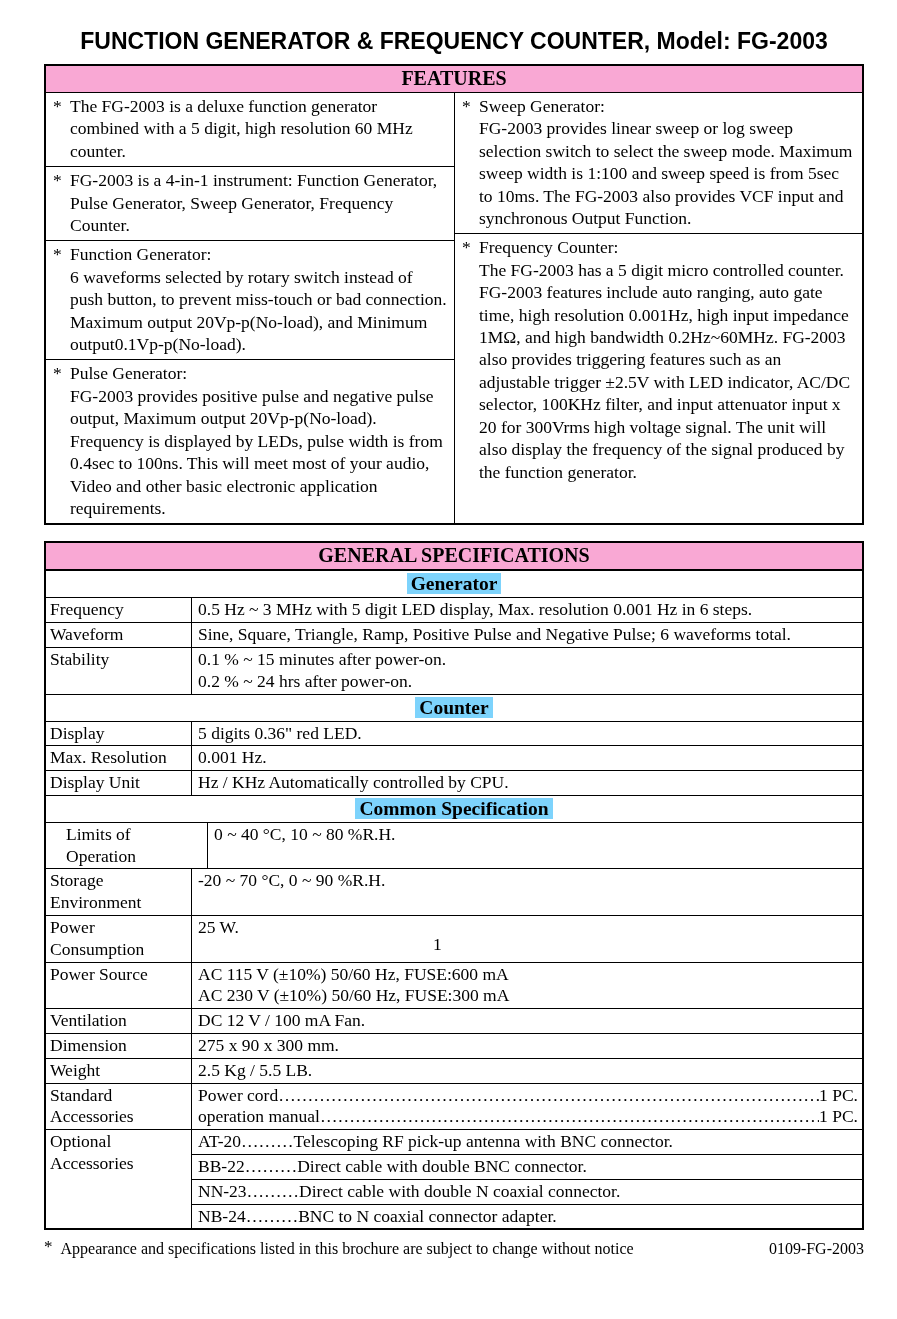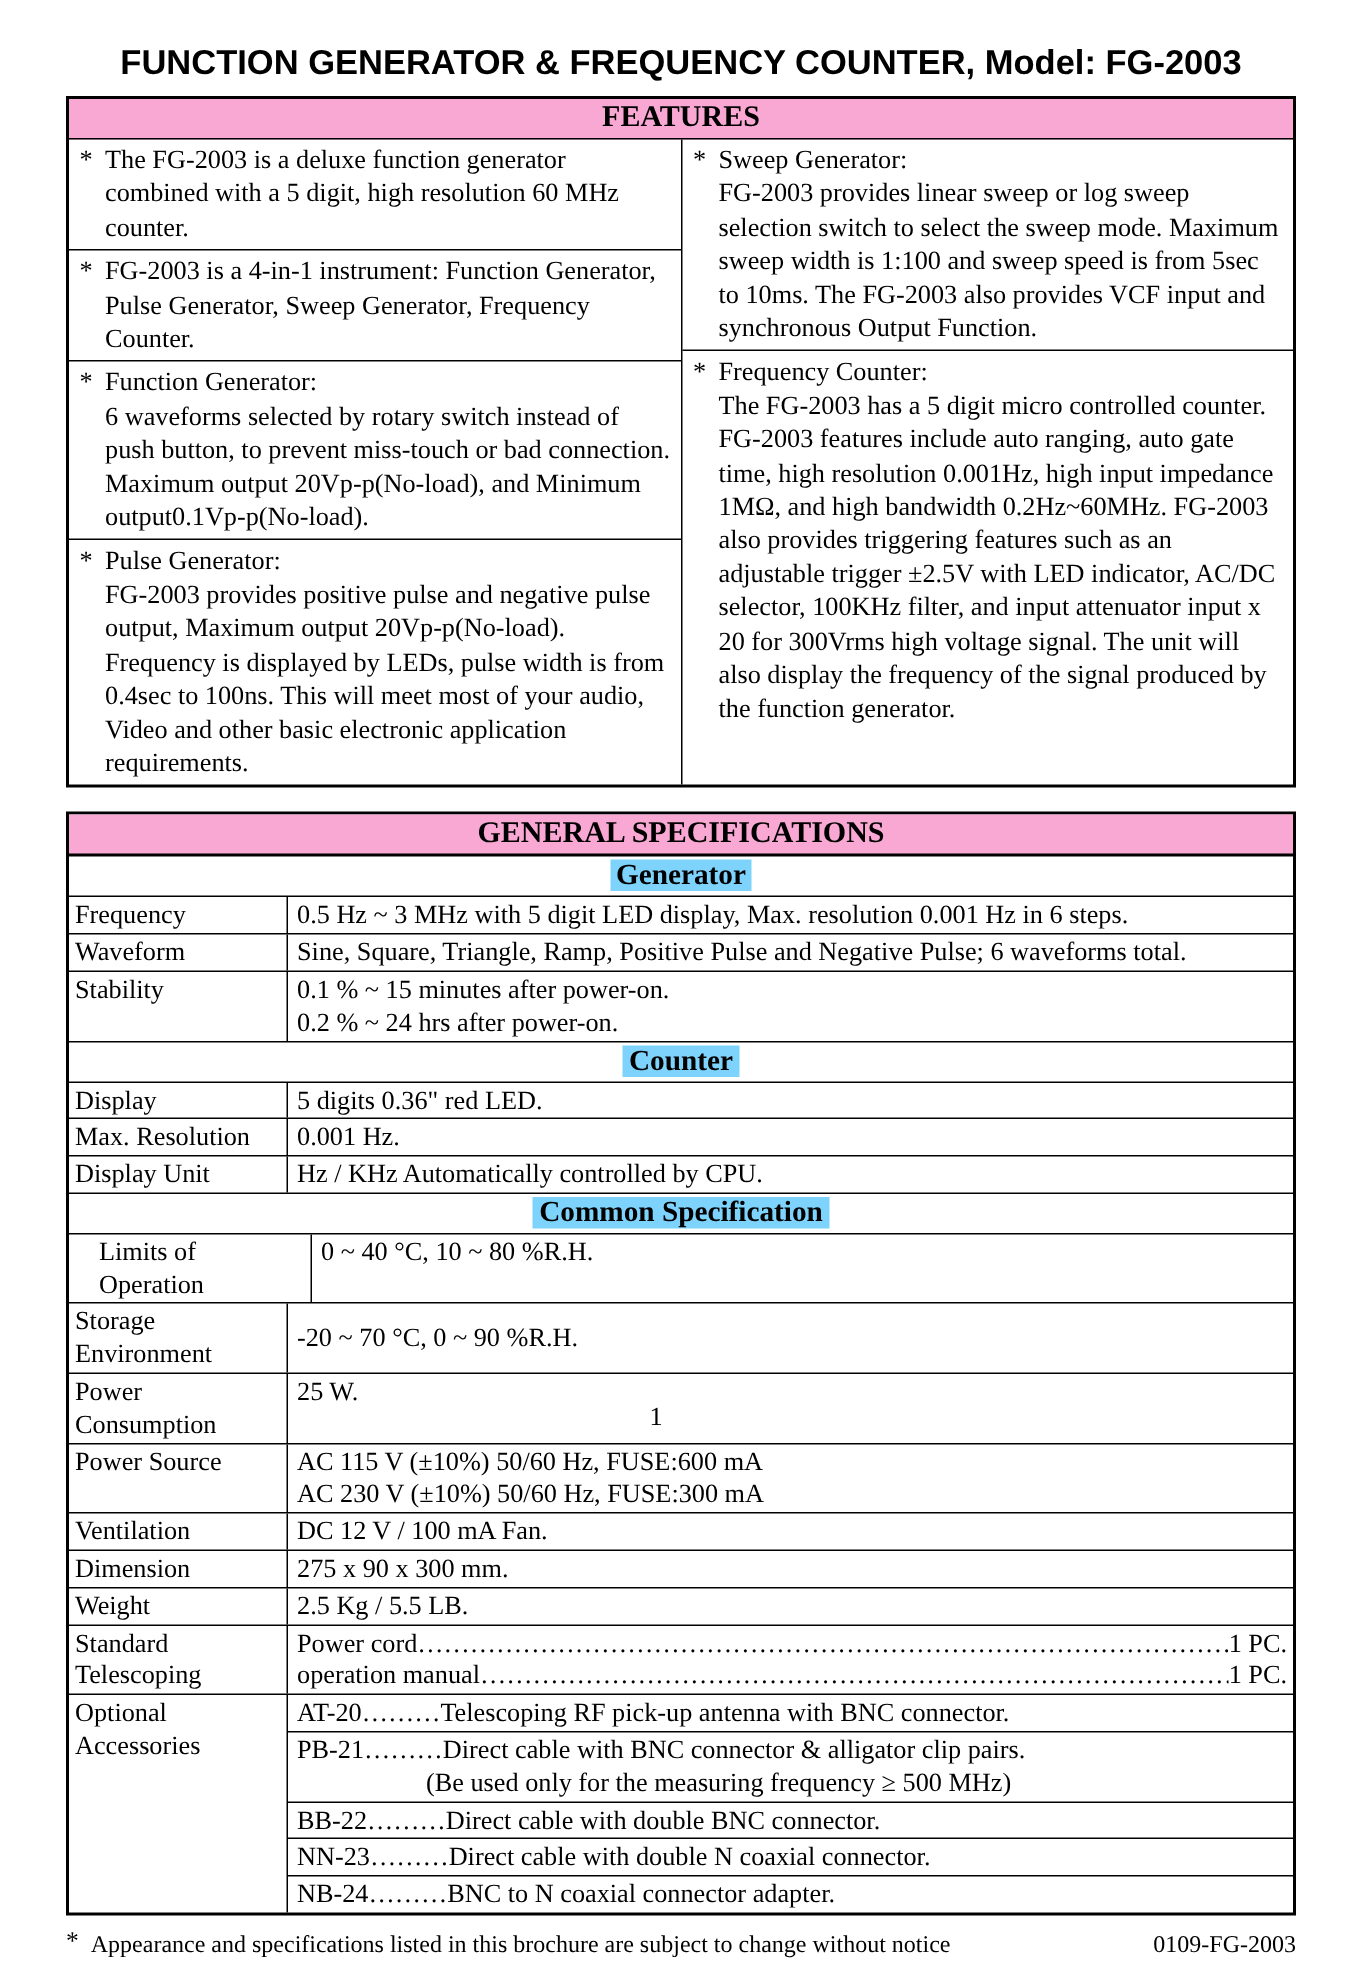--- a/index.html
+++ b/index.html
@@ -151,21 +151,21 @@
         <div class="spec-value">Hz / KHz Automatically controlled by CPU.</div>
       </div>
 
       <div class="section-row">
         <span class="hl">Common Specification</span>
       </div>
       <div class="spec-row" style="min-height:45px;padding-left:16px;">
         <div class="spec-label">Limits of Operation</div>
         <div class="spec-value">0 ~ 40 °C, 10 ~ 80 %R.H.</div>
       </div>
-      <div class="spec-row" style="min-height:45px;align-items:center;">
+      <div class="spec-row" style="min-height:45px;">
         <div class="spec-label">Storage Environment</div>
         <div class="spec-value">-20 ~ 70 °C, 0 ~ 90 %R.H.</div>
       </div>
       <div class="spec-row" style="min-height:45px;">
         <div class="spec-label">Power Consumption</div>
         <div class="spec-value">25 W.</div>
       </div>
       <div class="spec-row" style="min-height:45px;">
         <div class="spec-label">Power Source</div>
         <div class="spec-value">
@@ -180,43 +180,39 @@
       <div class="spec-row">
         <div class="spec-label">Dimension</div>
         <div class="spec-value">275 x 90 x 300 mm.</div>
       </div>
       <div class="spec-row">
         <div class="spec-label">Weight</div>
         <div class="spec-value">2.5 Kg / 5.5 LB.</div>
       </div>
 
       <div class="spec-row" style="min-height:45px;">
-        <div class="spec-label">Standard Telescoping</div>
+        <div class="spec-label">Standard Accessories</div>
         <div class="spec-value">
           <span class="leader-line">
             <span class="leader-item">Power cord</span>
             <span class="leader-dots">……………………………………………………………………………………………………………………....</span>
             <span class="leader-qty">1 PC.</span>
           </span>
           <span class="leader-line">
             <span class="leader-item">operation manual</span>
             <span class="leader-dots">…………………………………………………………………………………………………….….……</span>
             <span class="leader-qty">1 PC.</span>
           </span>
         </div>
       </div>
 
       <div class="spec-row">
         <div class="spec-label">Optional Accessories</div>
         <div class="opt-stack">
           <div class="opt-item">AT-20………Telescoping RF pick-up antenna with BNC connector.</div>
-          <div class="opt-item">
-            <span class="value-line">PB-21………Direct cable with BNC connector &amp; alligator clip pairs.</span>
-            <span class="opt-note">(Be used only for the measuring frequency ≥ 500 MHz)</span>
-          </div>
           <div class="opt-item">BB-22………Direct cable with double BNC connector.</div>
           <div class="opt-item">NN-23………Direct cable with double N coaxial connector.</div>
           <div class="opt-item">NB-24………BNC to N coaxial connector adapter.</div>
         </div>
       </div>
     </div>
 
     <div class="footnote">
       <span class="fn-left">
         <span class="fn-star">*</span>

